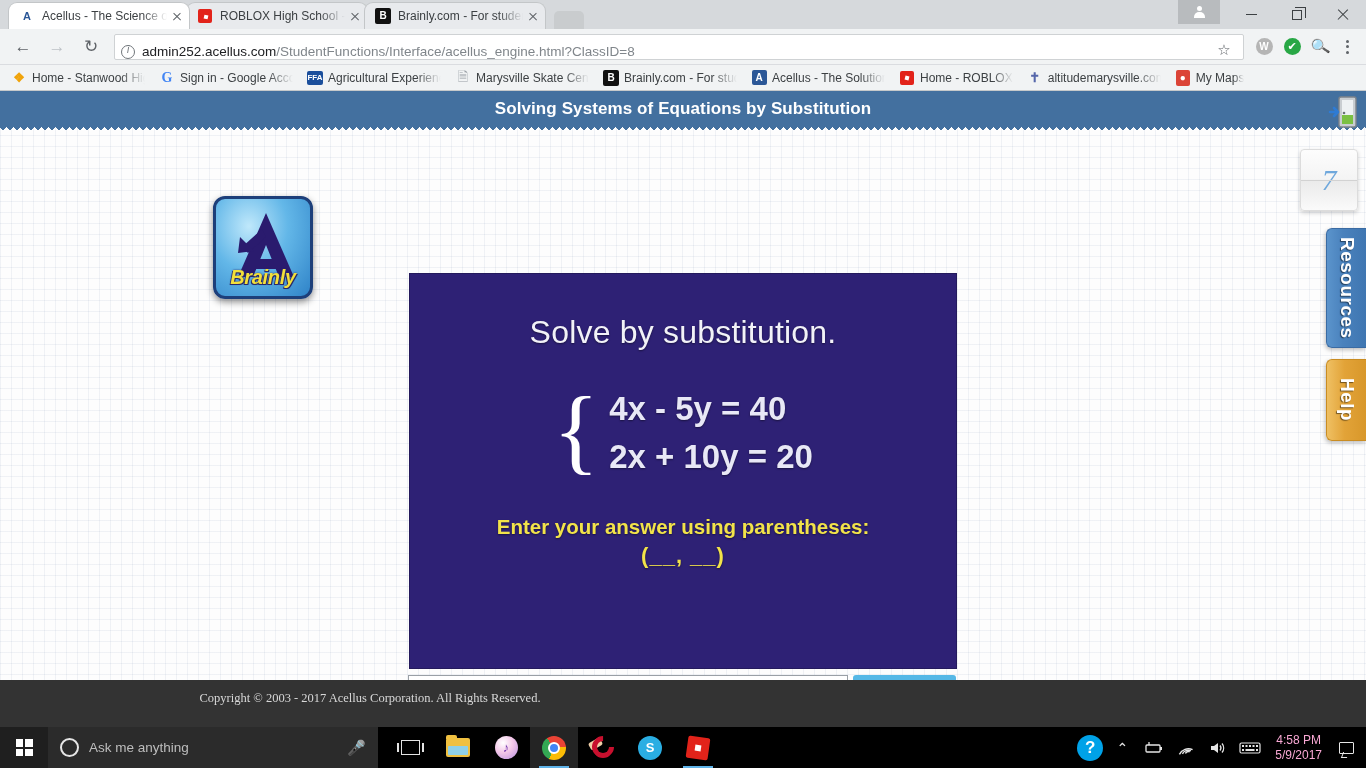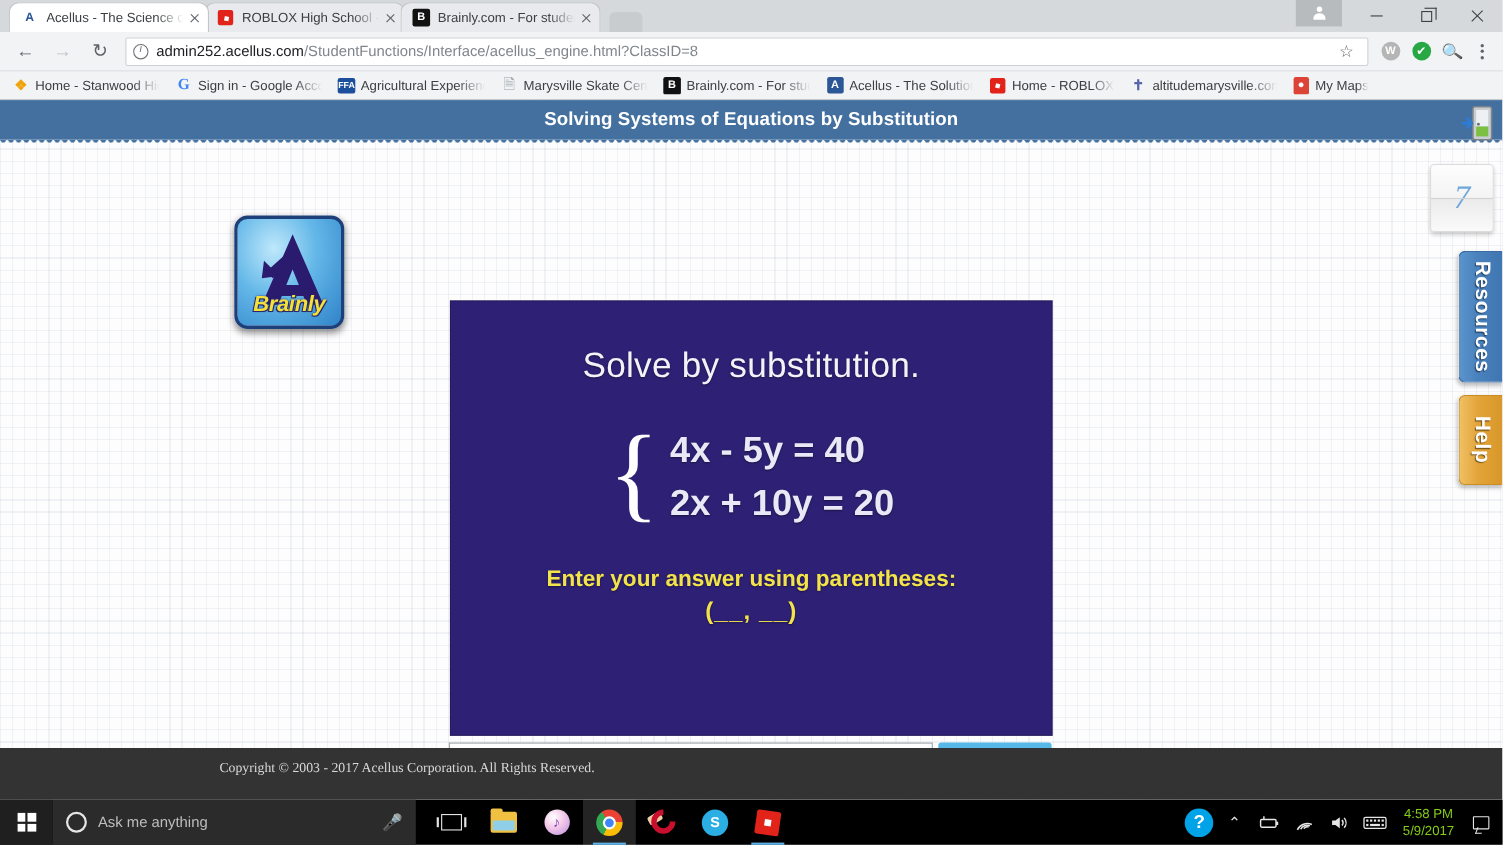--- a/index.html
+++ b/index.html
@@ -89,21 +89,21 @@
   
   .toolbar {
     height: 36px; background: #f1f3f4; display: flex; align-items: center;
     padding: 0 6px; border-bottom: 1px solid #dadce0;
   }
   .navbtn { width: 28px; height: 28px; margin: 0 3px; display:flex;align-items:center;justify-content:center;
             color:#5f6368; font-size: 17px; }
   .navbtn.disabled { color: #bdc1c6; }
   .omnibox {
     flex: 1 1 auto; height: 26px; background: #fff; border: 1px solid #cfd2d4;
-    border-radius: 2px; display: flex; align-items: center; padding: 0 6px;
+    border-radius: 2px; display: flex; align-items: flex-end; padding: 0 6px;
     margin: 0 6px; font-size: 13.5px; overflow: hidden; white-space: nowrap;
   }
   .info-circle {
     width: 14px; height: 14px; border: 1.3px solid #70757a; border-radius: 50%;
     margin-right: 7px; flex: 0 0 14px; position: relative;
   }
   .info-circle::after {
     content:'i'; position:absolute; left:0; top:-2px; width:100%;
     text-align:center; font-size:10px; color:#70757a; font-style: italic;
   }
@@ -344,21 +344,21 @@
     background:#f0cfa8;border-radius:2px;transform:rotate(-30deg);}
   .skype { width:24px;height:24px;border-radius:50%;background:#2aaee3;
     display:flex;align-items:center;justify-content:center;color:#fff;font-size:13px;font-weight:bold;}
   .robloxtb { width:22px;height:22px;background:#e2231a;transform:rotate(8deg);border-radius:2px;position:relative;}
   .robloxtb::after{content:'';position:absolute;left:8px;top:8px;width:6px;height:6px;background:#fff;}
   .tray { margin-left:auto; display:flex; align-items:center; height:41px; padding-right: 6px; gap:2px;}
   .tray-item { width:30px;height:41px; display:flex;align-items:center;justify-content:center;
                color:#e6e6e6; font-size:14px; }
   .helpq { width:26px;height:26px;border-radius:50%;background:#00a2e8;color:#fff;
     display:flex;align-items:center;justify-content:center;font-size:17px;font-weight:bold;}
-  .clock { color:#84cc16; font-size:12px; text-align:center; line-height:15px; padding: 0 8px; }
+  .clock { color:#f9a8d4; font-size:12px; text-align:center; line-height:15px; padding: 0 8px; }
   .action-center { width:28px;height:41px;display:flex;align-items:center;justify-content:center; }
   .ac-box { width:15px;height:12px;border:1.5px solid #e6e6e6;border-radius:1px;position:relative;}
   .ac-box::after{content:'';position:absolute;left:2px;bottom:-5px;width:5px;height:5px;
     border-left:1.5px solid #e6e6e6;border-bottom:1.5px solid #e6e6e6;transform:skewX(-20deg);}
 </style>
 </head>
 <body>
 
 <div class="browser">
 

